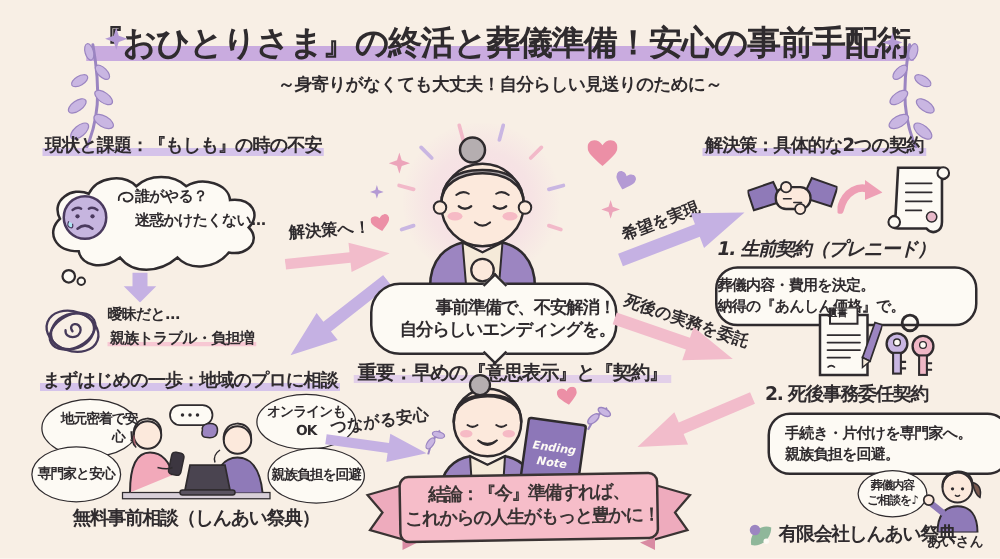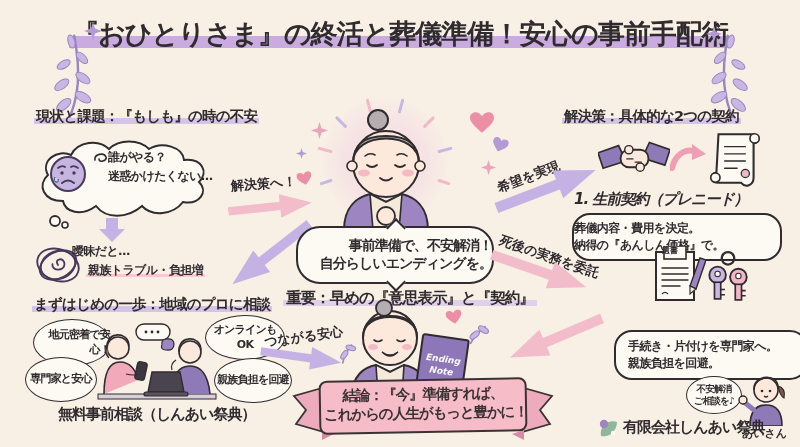--- a/index.html
+++ b/index.html
@@ -37,20 +37,23 @@
   .nowrap{white-space:nowrap;}
 </style>
 </head>
 <body>
 
 <div class="poster">
 
   <div class="abs ctr" style="left:0;top:16px;width:800px;">
     <span class="title hl">『おひとりさま』の終活と葬儀準備！安心の事前手配術</span>
   </div>
+  <div class="abs ctr" style="left:0;top:57px;width:800px;">
+    <span class="subtitle">～身寄りがなくても大丈夫！自分らしい見送りのために～</span>
+  </div>
 
   <div class="abs" style="left:52px;top:30px;">
     <svg width="58" height="96" viewBox="0 0 60 100">
       <path d="M16 96 C28 70 30 45 23 6" stroke="#9b85c1" stroke-width="2.5" fill="none" stroke-linecap="round"></path>
       <ellipse cx="12" cy="78" rx="9" ry="4.5" fill="#c9b6e2" stroke="#9b85c1" transform="rotate(-40 12 78)"></ellipse>
       <ellipse cx="32" cy="70" rx="9" ry="4.5" fill="#c9b6e2" stroke="#9b85c1" transform="rotate(30 32 70)"></ellipse>
       <ellipse cx="10" cy="57" rx="8.5" ry="4.2" fill="#c9b6e2" stroke="#9b85c1" transform="rotate(-35 10 57)"></ellipse>
       <ellipse cx="32" cy="50" rx="8.5" ry="4.2" fill="#c9b6e2" stroke="#9b85c1" transform="rotate(35 32 50)"></ellipse>
       <ellipse cx="12" cy="36" rx="7.5" ry="3.8" fill="#c9b6e2" stroke="#9b85c1" transform="rotate(-30 12 36)"></ellipse>
       <ellipse cx="31" cy="29" rx="7.5" ry="3.8" fill="#c9b6e2" stroke="#9b85c1" transform="rotate(45 31 29)"></ellipse>
@@ -119,21 +122,21 @@
   </div>
 
   <div class="abs" style="left:32px;top:240px;">
     <svg width="52" height="50" viewBox="0 0 56 54">
       <ellipse cx="28" cy="27" rx="23" ry="17" fill="none" stroke="#463a5a" stroke-width="2" transform="rotate(20 28 27)"></ellipse>
       <ellipse cx="28" cy="27" rx="21" ry="14" fill="none" stroke="#463a5a" stroke-width="2" transform="rotate(-28 28 27)"></ellipse>
       <ellipse cx="28" cy="27" rx="15" ry="19" fill="none" stroke="#463a5a" stroke-width="2" transform="rotate(70 28 27)"></ellipse>
       <path d="M28 27 C23 20 35 18 35 26 C35 34 21 34 22 26" fill="none" stroke="#463a5a" stroke-width="2" stroke-linecap="round"></path>
     </svg>
   </div>
-  <div class="abs body-s nowrap" style="left:72px;top:243px;">曖昧だと…</div>
+  <div class="abs body-s nowrap" style="left:86px;top:243px;">曖昧だと…</div>
   <div class="abs body-s nowrap" style="left:86px;top:262px;">
     <span class="hlp">親族トラブル・負担増</span>
   </div>
 
   <div class="abs nowrap" style="left:231px;top:175px;font-size:13px;transform:rotate(-4deg);">解決策へ！</div>
   <div class="abs" style="left:228px;top:193px;transform:rotate(-6deg);">
     <svg width="84" height="28" viewBox="0 0 100 32">
         <polygon points="0,11 62,11 62,2 100,16 62,30 62,21 0,21" fill="#f2bccb"></polygon>
       </svg>
   </div>
@@ -286,20 +289,21 @@
       <circle cx="13" cy="24" r="8" fill="#c9b6e2" stroke="#2f2b2e" stroke-width="1.8"></circle>
       <circle cx="13" cy="23" r="2.6" fill="#fdfaf4" stroke="#2f2b2e" stroke-width="1"></circle>
       <rect x="10" y="31" width="6" height="16" fill="#c9b6e2" stroke="#2f2b2e" stroke-width="1.6"></rect>
       <path d="M16 38 h4 M16 43 h4" stroke="#2f2b2e" stroke-width="1.6"></path>
       <circle cx="33" cy="26" r="8" fill="#f0b7c6" stroke="#2f2b2e" stroke-width="1.8"></circle>
       <circle cx="33" cy="25" r="2.6" fill="#fdfaf4" stroke="#2f2b2e" stroke-width="1"></circle>
       <rect x="30" y="33" width="6" height="15" fill="#f0b7c6" stroke="#2f2b2e" stroke-width="1.6"></rect>
       <path d="M36 39 h4 M36 44 h4" stroke="#2f2b2e" stroke-width="1.6"></path>
     </svg>
   </div>
+  <div class="abs nowrap" style="left:612px;top:306px;font-size:15px;letter-spacing:-1px;">2. 死後事務委任契約</div>
   <div class="abs speech" style="left:614px;top:330px;width:178px;height:46px;padding-left:12px;border-radius:18px;">
     <div class="body-s nowrap">手続き・片付けを専門家へ。</div>
     <div class="body-s nowrap">親族負担を回避。</div>
   </div>
 
   <div class="abs" style="left:498px;top:322px;transform:rotate(157deg);">
     <svg width="116" height="32" viewBox="0 0 100 32">
         <polygon points="0,11 62,11 62,2 100,16 62,30 62,21 0,21" fill="#f2bccb"></polygon>
       </svg>
   </div>
@@ -396,21 +400,21 @@
       <polygon points="234,58 222,62 234,68" fill="#d98ba3"></polygon>
       <rect x="30" y="8" width="206" height="52" rx="7" fill="#f6bdc9" stroke="#3a3333" stroke-width="2" transform="rotate(-1 133 34)"></rect>
     </svg>
     <div class="abs ctr" style="left:34px;top:13px;width:198px;transform:rotate(-1deg);color:#3a3333;">
       <div class="nowrap" style="font-size:14.5px;letter-spacing:-1.2px;">結論：『今』準備すれば、</div>
       <div class="nowrap" style="font-size:14.5px;letter-spacing:-1.2px;">これからの人生がもっと豊かに！</div>
     </div>
   </div>
 
   <div class="abs cloudbub" style="left:686px;top:376px;width:54px;height:36px;font-size:9.5px;flex-direction:column;">
-    <div>不安解消</div>
+    <div>葬儀内容</div>
     <div>ご相談を♪</div>
   </div>
   <div class="abs" style="left:736px;top:372px;">
     <svg width="58" height="54" viewBox="0 0 58 54">
       <circle cx="30" cy="18" r="12" fill="#fce9dc" stroke="#2f2b2e" stroke-width="1.6"></circle>
       <path d="M18 18 C16 2 44 0 42 17 C42 8 36 5 30 6 C22 7 18 12 18 18 Z" fill="#7a5a50" stroke="#2f2b2e" stroke-width="1.4"></path>
       <path d="M42 14 q8 2 6 12 q-4 -2 -6 -12" fill="#7a5a50" stroke="#2f2b2e" stroke-width="1.2"></path>
       <circle cx="26" cy="19" r="1.3" fill="#2f2b2e"></circle>
         <circle cx="34" cy="19" r="1.3" fill="#2f2b2e"></circle>
       <path d="M28 24 q2 2 4 0" stroke="#2f2b2e" stroke-width="1.2" fill="none"></path>

